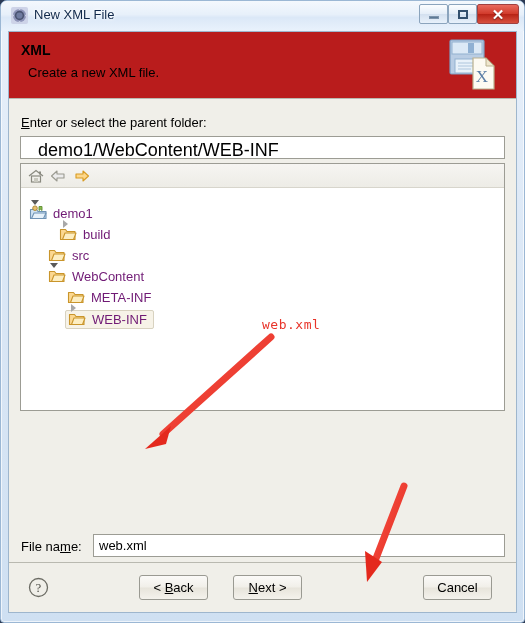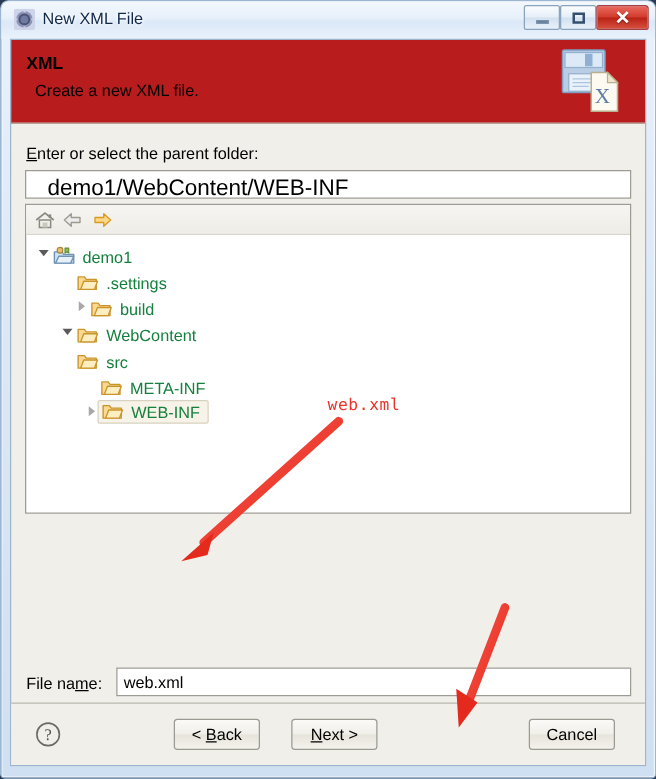--- a/index.html
+++ b/index.html
@@ -118,23 +118,24 @@
   #tb-back{left:28px;}
   #tb-fwd{left:52px;}
 
   #tree{
     position:absolute;left:0;top:24px;right:0;bottom:0;
     overflow:hidden;
     padding-top:4px;
   }
   .trow{
     position:relative;height:21px;
-    display:flex;align-items:flex-end;
-    font-size:13px;color:#15803d;
+    display:flex;align-items:flex-start;
+    font-size:13px;color:#701a75;
     white-space:nowrap;
+    flex-direction:column;
   }
   .twist{width:13px;height:21px;flex:0 0 13px;position:relative;}
   .twist.collapsed:after{
     content:"";position:absolute;left:4px;top:7px;
     border-left:5px solid #a8a8a8;
     border-top:4px solid transparent;
     border-bottom:4px solid transparent;
   }
   .twist.expanded:after{
     content:"";position:absolute;left:2px;top:8px;
@@ -313,58 +314,48 @@
               <span class="tsel">
                 <span class="ticon"><svg width="18" height="16" viewBox="0 0 18 16">
       <path d="M1.5 13.5 V4.5 h6 l1.5 2 h8 v7 z" fill="#cfe3f3" stroke="#6f93b5" stroke-width="1.1" stroke-linejoin="round"></path>
       <path d="M2.5 13.5 L5 8 h12 l-2.5 5.5 z" fill="#e6f1fa" stroke="#6f93b5" stroke-width="1.1" stroke-linejoin="round"></path>
       <circle cx="6" cy="3.2" r="2.3" fill="#e8c070" stroke="#a8832f" stroke-width=".9"></circle>
       <path d="M10 1.5 l3 0 l0 4 l-1.5 -1.2 l-1.5 1.2 z" fill="#8bbf4e" stroke="#5f8c32" stroke-width=".9" stroke-linejoin="round"></path>
     </svg></span>
                 <span class="tlabel">demo1</span>
               </span>
             </div>
+            <div class="trow" style="padding-left: 38px;">
+              <span class="twist collapsed"></span>
+              <span class="tsel">
+                <span class="ticon"><svg width="18" height="16" viewBox="0 0 18 16">
+      <path d="M1.5 13.5 V3.5 h5 l1.5 2 h8 v8 z" fill="#fcd890" stroke="#c9952b" stroke-width="1.1" stroke-linejoin="round"></path>
+      <path d="M3.5 13.5 L6 7 h11 l-2.5 6.5 z" fill="#fdeec2" stroke="#c9952b" stroke-width="1.1" stroke-linejoin="round"></path>
+    </svg></span>
+                <span class="tlabel">build</span>
+              </span>
+            </div>
             <div class="trow" style="padding-left: 27px;">
               <span class="twist "></span>
               <span class="tsel">
                 <span class="ticon"><svg width="18" height="16" viewBox="0 0 18 16">
       <path d="M1.5 13.5 V3.5 h5 l1.5 2 h8 v8 z" fill="#fcd890" stroke="#c9952b" stroke-width="1.1" stroke-linejoin="round"></path>
       <path d="M3.5 13.5 L6 7 h11 l-2.5 6.5 z" fill="#fdeec2" stroke="#c9952b" stroke-width="1.1" stroke-linejoin="round"></path>
     </svg></span>
-                <span class="tlabel">.settings</span>
-              </span>
-            </div>
-            <div class="trow" style="padding-left: 38px;">
-              <span class="twist collapsed"></span>
+                <span class="tlabel">src</span>
+              </span>
+            </div>
+            <div class="trow" style="padding-left: 27px;">
+              <span class="twist expanded"></span>
               <span class="tsel">
                 <span class="ticon"><svg width="18" height="16" viewBox="0 0 18 16">
       <path d="M1.5 13.5 V3.5 h5 l1.5 2 h8 v8 z" fill="#fcd890" stroke="#c9952b" stroke-width="1.1" stroke-linejoin="round"></path>
       <path d="M3.5 13.5 L6 7 h11 l-2.5 6.5 z" fill="#fdeec2" stroke="#c9952b" stroke-width="1.1" stroke-linejoin="round"></path>
     </svg></span>
-                <span class="tlabel">build</span>
-              </span>
-            </div>
-            <div class="trow" style="padding-left: 27px;">
-              <span class="twist expanded"></span>
-              <span class="tsel">
-                <span class="ticon"><svg width="18" height="16" viewBox="0 0 18 16">
-      <path d="M1.5 13.5 V3.5 h5 l1.5 2 h8 v8 z" fill="#fcd890" stroke="#c9952b" stroke-width="1.1" stroke-linejoin="round"></path>
-      <path d="M3.5 13.5 L6 7 h11 l-2.5 6.5 z" fill="#fdeec2" stroke="#c9952b" stroke-width="1.1" stroke-linejoin="round"></path>
-    </svg></span>
                 <span class="tlabel">WebContent</span>
-              </span>
-            </div>
-            <div class="trow" style="padding-left: 27px;">
-              <span class="twist "></span>
-              <span class="tsel">
-                <span class="ticon"><svg width="18" height="16" viewBox="0 0 18 16">
-      <path d="M1.5 13.5 V3.5 h5 l1.5 2 h8 v8 z" fill="#fcd890" stroke="#c9952b" stroke-width="1.1" stroke-linejoin="round"></path>
-      <path d="M3.5 13.5 L6 7 h11 l-2.5 6.5 z" fill="#fdeec2" stroke="#c9952b" stroke-width="1.1" stroke-linejoin="round"></path>
-    </svg></span>
-                <span class="tlabel">src</span>
               </span>
             </div>
             <div class="trow" style="padding-left: 46px;">
               <span class="twist "></span>
               <span class="tsel">
                 <span class="ticon"><svg width="18" height="16" viewBox="0 0 18 16">
       <path d="M1.5 13.5 V3.5 h5 l1.5 2 h8 v8 z" fill="#fcd890" stroke="#c9952b" stroke-width="1.1" stroke-linejoin="round"></path>
       <path d="M3.5 13.5 L6 7 h11 l-2.5 6.5 z" fill="#fdeec2" stroke="#c9952b" stroke-width="1.1" stroke-linejoin="round"></path>
     </svg></span>
                 <span class="tlabel">META-INF</span>

